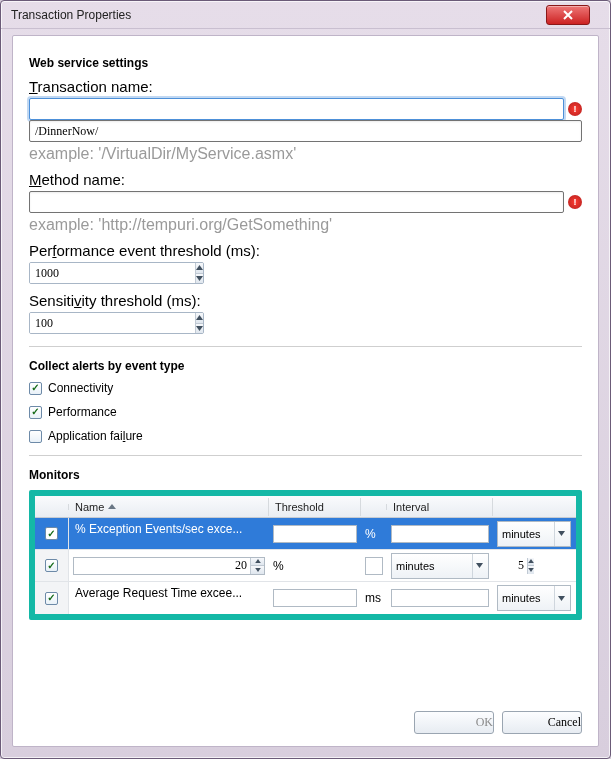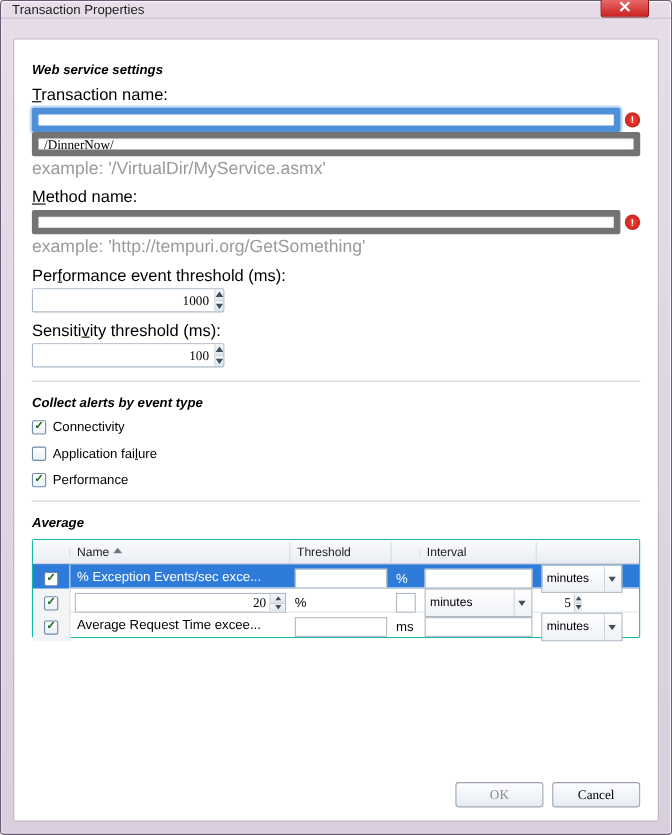--- a/index.html
+++ b/index.html
@@ -4,73 +4,73 @@
 <style>
   * { box-sizing: border-box; }
   html,body { margin:0; padding:0; font-family:"Segoe UI",Tahoma,sans-serif; font-size:12px; color:#000; }
   body { background:#d7cfdb; width:611px; height:759px; position:relative; }
 
   
   .window { position:absolute; left:0; top:0; width:611px; height:759px;
             border:1px solid #6b5b78; border-radius:4px;
             background:linear-gradient(#e6dde9,#d8cedd);
             box-shadow:0 0 0 1px rgba(255,255,255,.7) inset; }
-  .titlebar { height:16px; display:flex; align-items:flex-end; padding:0 20px 0 10px;
+  .titlebar { height:28px; display:flex; align-items:center; padding:0 20px 0 10px;
               border-bottom:1px solid #c9bfd0; }
   .titletext { flex:1; font-size:12px; color:#222; }
   .closebtn { width:44px; height:20px; border-radius:3px;
               background:linear-gradient(#e77,#c22);
               border:1px solid #8a1818; color:#fff; display:flex;
               align-items:center; justify-content:center; font-weight:bold;
               font-size:12px; box-shadow:inset 0 1px 0 rgba(255,255,255,.4); cursor:pointer;}
   .client { position:absolute; left:11px; top:34px; right:11px; bottom:11px;
             background:#fff; border:1px solid #bfb4c8; border-radius:2px;
             padding:14px 16px; overflow:hidden; }
 
-  h2.sect { font-size:12px; font-weight:bold; margin:6px 0 8px 0;font-style:italic; }
+  h2.sect { font-size:12px; font-weight:bold; margin:6px 0 8px 0; }
   .label { font-size:15px; margin:8px 0 3px 0; display:block; }
   .underline { text-decoration:underline; }
 
   input.text, .fakeinput {
-    width:100%; height:22px; border:6px solid #737373; border-radius:2px;
+    width:100%; height:22px; border:1px solid #737373; border-radius:2px;
     padding:2px 5px; font:12px "Segoe UI"; outline:none;
     box-shadow:inset 0 1px 2px rgba(0,0,0,.08);
   }
   input.text.focus { border-color:#4d90d9; box-shadow:0 0 0 2px rgba(77,144,217,.35); }
   .example { color:#9a9a9a; font-size:16px; margin:3px 0 8px 0; }
 
   .row-with-error { display:flex; align-items:center; gap:4px; }
   .row-with-error input { flex:1; }
   .erricon { width:14px; height:14px; border-radius:50%; background:radial-gradient(#ff3b30,#b01e1e);
              color:#fff; font-size:9px; font-weight:bold; display:flex; align-items:center; justify-content:center; }
 
   .spinwrap { display:flex; width:175px; border:1px solid #a8b6c6; border-radius:2px; height:22px; overflow:hidden; background:#fff;}
-  .spinwrap input { border:none; flex:1; padding:2px 5px; text-align:right; font:12px "Segoe UI"; outline:none; }
+  .spinwrap input { border:none; flex:1; padding:2px 5px; text-align:left; font:12px "Segoe UI"; outline:none; }
   .spinbtns { width:17px; display:flex; flex-direction:column; border-left:1px solid #c0c9d3;}
   .spinbtns div { flex:1; background:linear-gradient(#f6f8fb,#dfe6ee); display:flex; align-items:center; justify-content:center; cursor:pointer;}
   .spinbtns div:first-child { border-bottom:1px solid #c0c9d3; }
   .spinbtns svg { width:7px; height:5px; fill:#41505f; }
 
   hr.sep { border:none; border-top:1px solid #cfcfcf; margin:12px 0; }
 
   .chkgrid { display:grid; grid-template-columns:1fr; row-gap:10px; margin:8px 0 4px 0; }
   .chk { display:flex; align-items:center; gap:6px; cursor:pointer;}
   .chkbox { width:13px; height:13px; border:1px solid #6d8aa8; border-radius:2px;
             background:linear-gradient(#fff,#e9f1f8); display:flex; align-items:center; justify-content:center;}
   .chkbox.checked::after { content:"✓"; font-size:10px; color:#156a17; font-weight:bold; line-height:1; }
 
   
-  .mon-outer { border:1px solid #14b8a6; border-radius:2px; margin-top:6px; }
+  .mon-outer { border:6px solid #14b8a6; border-radius:2px; margin-top:6px; }
   .mon-head, .mon-row { display:grid;
       grid-template-columns:34px 200px 92px 26px 106px 82px; align-items:center; }
   .mon-head { background:linear-gradient(#fafbfd,#e9edf2); border-bottom:1px solid #c6cbd2; height:22px;}
   .mon-head > div { padding:3px 6px; border-right:1px solid #d6dade; font-size:11px; color:#222; display:flex; align-items:center; gap:4px;}
   .mon-head > div:last-child { border-right:none; }
   .sortarrow svg { width:8px; height:8px; fill:#6a7785;}
-  .mon-row { height:22px; border-bottom:1px solid #e1e4e8; }
+  .mon-row { height:32px; border-bottom:1px solid #e1e4e8; }
   .mon-row:last-child { border-bottom:none; }
   .mon-row > div { height:100%; display:flex; align-items:center; padding:0 4px; }
   .mon-row .namecell { overflow:hidden; white-space:nowrap; text-overflow:ellipsis; display:block; line-height:22px; padding:0 6px;}
   .mon-row.selected { background:#2f7bd9; color:#fff; }
   .mon-row.selected .chkbox { background:#fff; }
   .cell-check { justify-content:center; background:#f3f4f6; border-right:1px solid #e1e4e8;}
   .mon-row.selected .cell-check { background:#2f7bd9; }
   .unit { padding-left:4px; }
 
   .minispin { display:flex; width:100%; height:18px; border:1px solid #b0bac4; background:#fff; }
@@ -81,21 +81,21 @@
 
   .combo { width:100%; height:18px; border:1px solid #b0bac4; background:linear-gradient(#fff,#eef2f6);
            display:flex; align-items:center; padding:12px 4px; font-size:11px; position:relative; cursor:pointer;}
   .combo .caret { position:absolute; right:2px; top:0; bottom:0; width:14px; display:flex; align-items:center; justify-content:center; border-left:1px solid #cfd6dd;}
   .combo .caret svg{ width:7px; height:5px; fill:#41505f;}
 
   
   .footer { position:absolute; right:16px; bottom:12px; display:flex; gap:8px; }
   .btn { width:80px; height:23px; border:1px solid #9aa5b1; border-radius:3px;
          background:linear-gradient(#fcfdff,#e7ecf2); font:12px "Segoe UI";
-         display:flex; align-items:center; justify-content:center; cursor:pointer;}
+         display:flex; align-items:center; justify-content:flex-end; cursor:pointer;}
   .btn.disabled { color:#8a8a8a; cursor:default; }
 </style>
 </head>
 <body>
 
 <div class="window">
   <div class="titlebar">
     <div class="titletext">Transaction Properties</div>
     <div class="closebtn">
       <svg width="10" height="10" viewBox="0 0 10 10">
@@ -160,32 +160,32 @@
 
     <hr class="sep">
 
     <h2 class="sect">Collect alerts by event type</h2>
     <div class="chkgrid">
       <div class="chk">
         <div class="chkbox checked"></div>
         <span>Connectivity</span>
       </div>
       <div class="chk">
+        <div class="chkbox checked"></div>
+        <span>Performance</span>
+      </div>
+      <div class="chk">
         <div class="chkbox"></div>
         <span>Application fai<span class="underline">l</span>ure</span>
       </div>
-      <div class="chk">
-        <div class="chkbox checked"></div>
-        <span>Performance</span>
-      </div>
     </div>
 
     <hr class="sep">
 
-    <h2 class="sect">Average</h2>
+    <h2 class="sect">Monitors</h2>
     <div class="mon-outer">
       <div class="mon-head">
         <div></div>
         <div>
           <span>Name</span>
           <span class="sortarrow"><svg viewBox="0 0 8 8">
                 <path d="M0 6 L4 1 L8 6 Z"></path>
               </svg></span>
         </div>
         <div>

